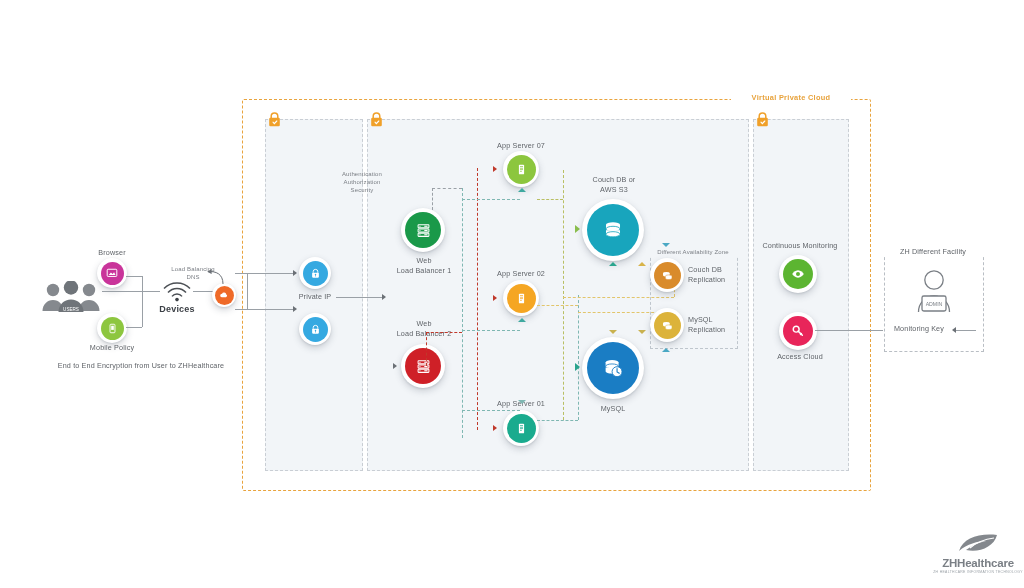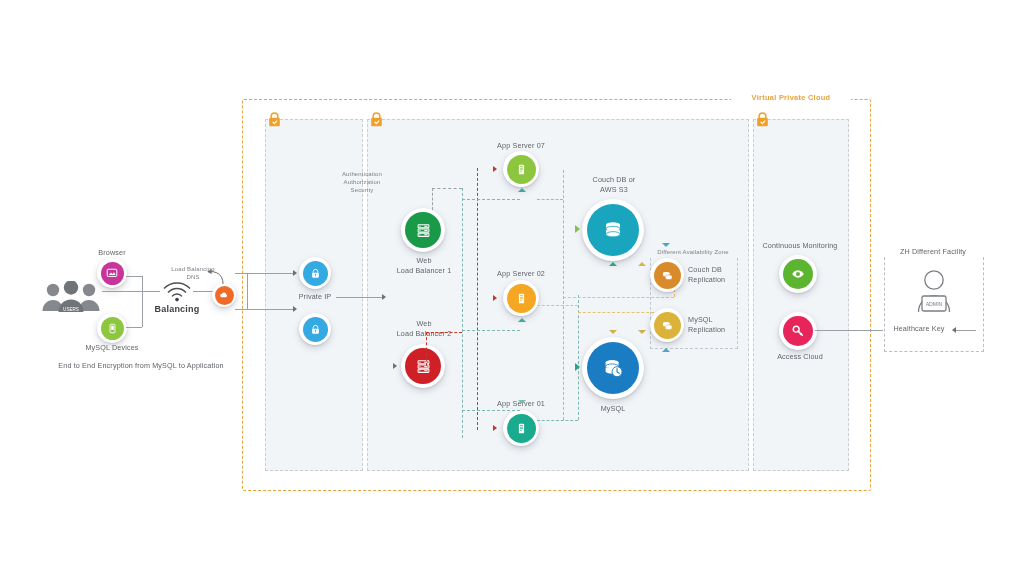--- a/index.html
+++ b/index.html
@@ -97,33 +97,33 @@
   <div class="lbl" style="left:61px;top:248px;width:70px;">Browser</div>
 
   <div class="node" style="left:81px;top:313px;width:30px;height:30px;">
     <div class="disc" style="width:23px;height:23px;background:#8dc63f;">
       <svg viewBox="0 0 16 16" width="11" height="11">
         <rect x="4.4" y="1.8" width="7.2" height="12.4" rx="1.3" fill="none" stroke="#fff" stroke-width="1.3"></rect>
         <rect x="6.1" y="4" width="3.8" height="6" fill="#fff"></rect>
       </svg>
     </div>
   </div>
-  <div class="lbl" style="left:61px;top:343px;width:70px;">MySQL Devices</div>
-
-  <div class="lbl" style="left:30px;top:361px;width:190px;">End to End Encryption from MySQL to Application</div>
+  <div class="lbl" style="left:61px;top:343px;width:70px;">Mobile Policy</div>
+
+  <div class="lbl" style="left:30px;top:361px;width:190px;">End to End Encryption from User to ZHHealthcare</div>
 
   <div class="abs" style="left:144px;top:280px;width:34px;height:22px;">
     <svg viewBox="0 0 34 22" width="34" height="22">
       <path d="M4 8.5A18 18 0 0 1 30 8.5" fill="none" stroke="#4c5055" stroke-width="1.5"></path>
       <path d="M8 12.6a12 12 0 0 1 18 0" fill="none" stroke="#4c5055" stroke-width="1.5"></path>
       <path d="M12 16.4a6.4 6.4 0 0 1 10 0" fill="none" stroke="#4c5055" stroke-width="1.5"></path>
       <circle cx="17" cy="19.6" r="1.8" fill="#3b3f45"></circle>
     </svg>
   </div>
-  <div class="lbl internet" style="left:131px;top:305px;width:60px;">Balancing</div>
+  <div class="lbl internet" style="left:131px;top:305px;width:60px;">Devices</div>
 
   <div class="ln h" style="left:110px;top:276px;width:16px;"></div>
   <div class="ln v" style="left:126px;top:276px;height:15px;"></div>
   <div class="ln h" style="left:86px;top:291px;width:58px;"></div>
   <div class="ln h" style="left:110px;top:327px;width:16px;"></div>
   <div class="ln v" style="left:126px;top:291px;height:36px;"></div>
   <div class="ln h" style="left:177px;top:291px;width:20px;"></div>
 
   <div class="node" style="left:196px;top:283px;width:24px;height:24px;">
     <div class="disc" style="width:19px;height:19px;background:#ef6a28;">
@@ -378,18 +378,28 @@
   <div class="lbl" style="left:865px;top:247px;width:104px;background:#fff;">ZH Different Facility</div>
 
   <div class="abs" style="left:896px;top:268px;width:44px;height:48px;">
     <svg viewBox="0 0 44 48" width="44" height="48">
       <circle cx="22" cy="12" r="9.2" fill="none" stroke="#7a7f85" stroke-width="1.3"></circle>
       <path d="M6.5 44c0-9 7-16 15.5-16s15.5 7 15.5 16" fill="none" stroke="#7a7f85" stroke-width="1.3"></path>
       <rect x="10" y="28" width="24" height="15" rx="1.8" fill="#fff" stroke="#7a7f85" stroke-width="1.3"></rect>
       <text x="22" y="38" font-size="5.2" fill="#7a7f85" text-anchor="middle" font-family="Liberation Sans, sans-serif">ADMIN</text>
     </svg>
   </div>
-  <div class="lbl" style="left:871px;top:324px;width:64px;">Healthcare Key</div>
+  <div class="lbl" style="left:871px;top:324px;width:64px;">Monitoring Key</div>
   <div class="tri" style="left:936px;top:327px;border-top:3px solid transparent;border-bottom:3px solid transparent;border-right:4px solid #6b7076;"></div>
   <div class="ln h" style="left:940px;top:330px;width:20px;"></div>
 
+  <div id="logo">
+    <div class="mark">
+      <svg viewBox="0 0 46 24" width="46" height="24">
+        <path d="M4 19C8 6 24 1 42 3c-3 12-18 18-31 15 6-5 14-8 20-9-8 0-19 3-27 10z" fill="#84888d"></path>
+        <path d="M15 16c7-6 16-9 24-10" fill="none" stroke="#ffffff" stroke-width="1.1"></path>
+      </svg>
+    </div>
+    <div class="name">ZHHealthcare</div>
+    <div class="tag">ZH HEALTHCARE INFORMATION TECHNOLOGY</div>
+  </div>
 
 </div>
 
 </body></html>

